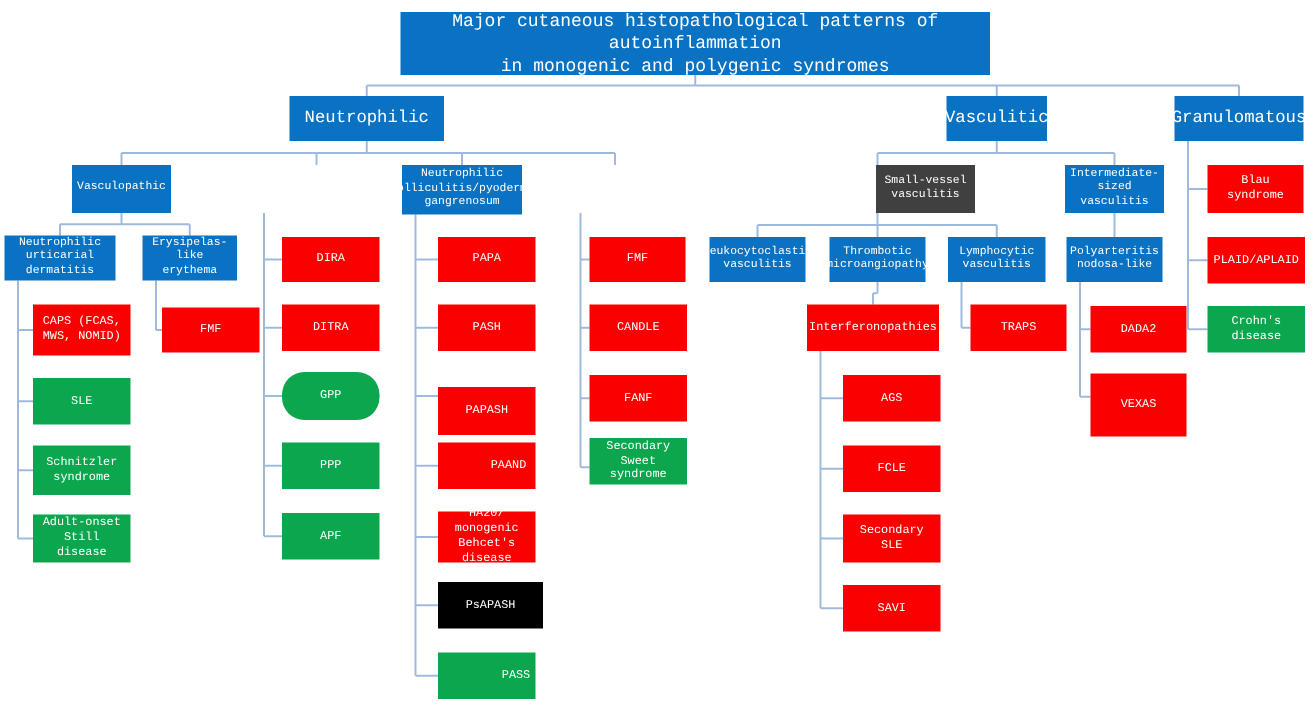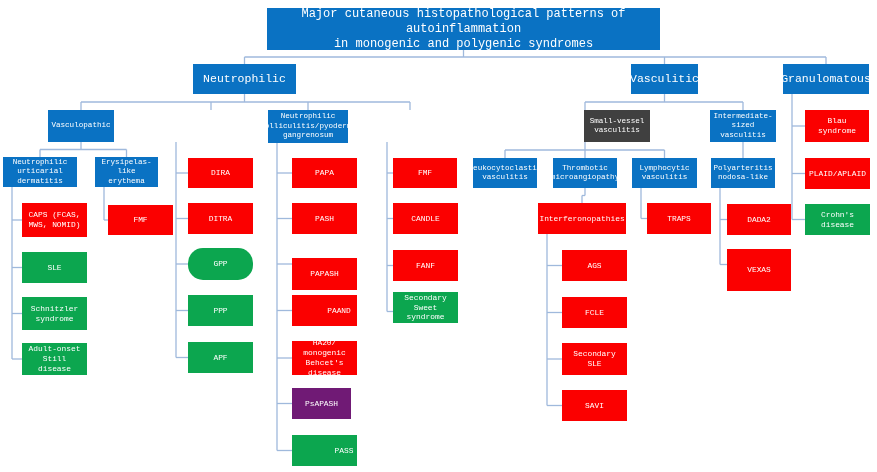--- a/index.html
+++ b/index.html
@@ -140,21 +140,21 @@
     <div class="node k-leaf" style="left: 188px; top: 248px; width: 65px; height: 32px; background: rgb(12, 166, 79); color: rgb(255, 255, 255); border-radius: 15px;">GPP</div>
     <div class="node k-leaf" style="left: 188px; top: 295px; width: 65px; height: 31px; background: rgb(12, 166, 79); color: rgb(255, 255, 255);">PPP</div>
     <div class="node k-leaf" style="left: 188px; top: 342px; width: 65px; height: 31px; background: rgb(12, 166, 79); color: rgb(255, 255, 255);">APF</div>
     <div class="node k-leaf" style="left: 292px; top: 158px; width: 65px; height: 30px; background: rgb(251, 0, 0); color: rgb(255, 255, 255);">PAPA</div>
     <div class="node k-leaf" style="left: 292px; top: 203px; width: 65px; height: 31px; background: rgb(251, 0, 0); color: rgb(255, 255, 255);">PASH</div>
     <div class="node k-leaf" style="left: 292px; top: 248px; width: 65px; height: 32px; background: rgb(251, 0, 0); color: rgb(255, 255, 255); margin-top: 10px;">PAPASH</div>
     <div class="node k-leaf" style="left: 292px; top: 295px; width: 65px; height: 31px; background: rgb(251, 0, 0); color: rgb(255, 255, 255); padding-left: 31px;">PAAND</div>
     <div class="node k-leaf" style="left: 292px; top: 341px; width: 65px; height: 34px; background: rgb(251, 0, 0); color: rgb(255, 255, 255);">HA20/
 monogenic
 Behcet's disease</div>
-    <div class="node k-leaf" style="left: 292px; top: 388px; width: 59px; height: 31px; background: #701a75; color: rgb(255, 255, 255);">PsAPASH</div>
+    <div class="node k-leaf" style="left: 292px; top: 388px; width: 70px; height: 31px; background: #000000; color: rgb(255, 255, 255);">PsAPASH</div>
     <div class="node k-leaf" style="left: 292px; top: 435px; width: 65px; height: 31px; background: rgb(12, 166, 79); color: rgb(255, 255, 255); padding-left: 41px;">PASS</div>
     <div class="node k-leaf" style="left: 393px; top: 158px; width: 64px; height: 30px; background: rgb(251, 0, 0); color: rgb(255, 255, 255);">FMF</div>
     <div class="node k-leaf" style="left: 393px; top: 203px; width: 65px; height: 31px; background: rgb(251, 0, 0); color: rgb(255, 255, 255);">CANDLE</div>
     <div class="node k-leaf" style="left: 393px; top: 250px; width: 65px; height: 31px; background: rgb(251, 0, 0); color: rgb(255, 255, 255);">FANF</div>
     <div class="node k-leaf" style="left: 393px; top: 280px; width: 65px; height: 31px; background: rgb(12, 166, 79); color: rgb(255, 255, 255); margin-top: 12px;">Secondary
 Sweet syndrome</div>
     <div class="node k-leaf" style="left: 538px; top: 203px; width: 88px; height: 31px; background: rgb(251, 0, 0); color: rgb(255, 255, 255);">Interferonopathies</div>
     <div class="node k-leaf" style="left: 647px; top: 203px; width: 64px; height: 31px; background: rgb(251, 0, 0); color: rgb(255, 255, 255);">TRAPS</div>
     <div class="node k-leaf" style="left: 562px; top: 250px; width: 65px; height: 31px; background: rgb(251, 0, 0); color: rgb(255, 255, 255);">AGS</div>
     <div class="node k-leaf" style="left: 562px; top: 297px; width: 65px; height: 31px; background: rgb(251, 0, 0); color: rgb(255, 255, 255);">FCLE</div>

